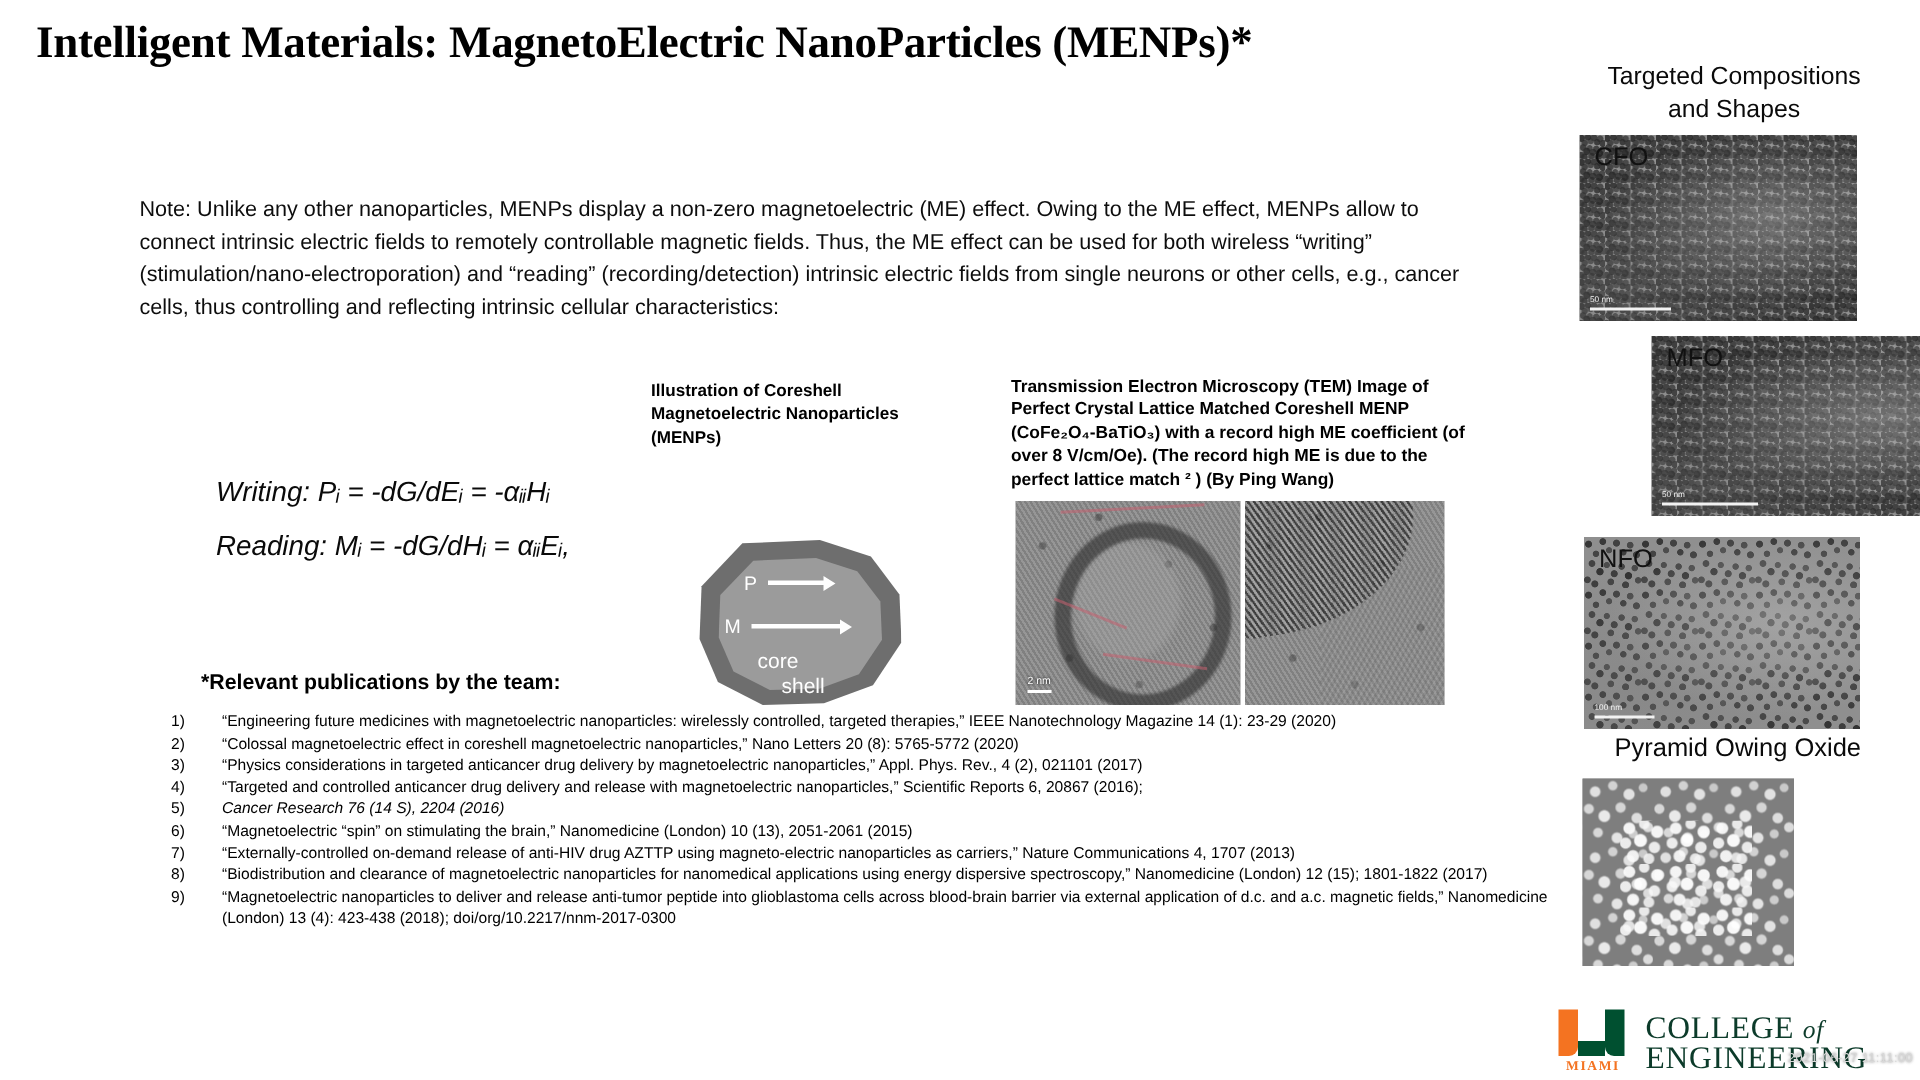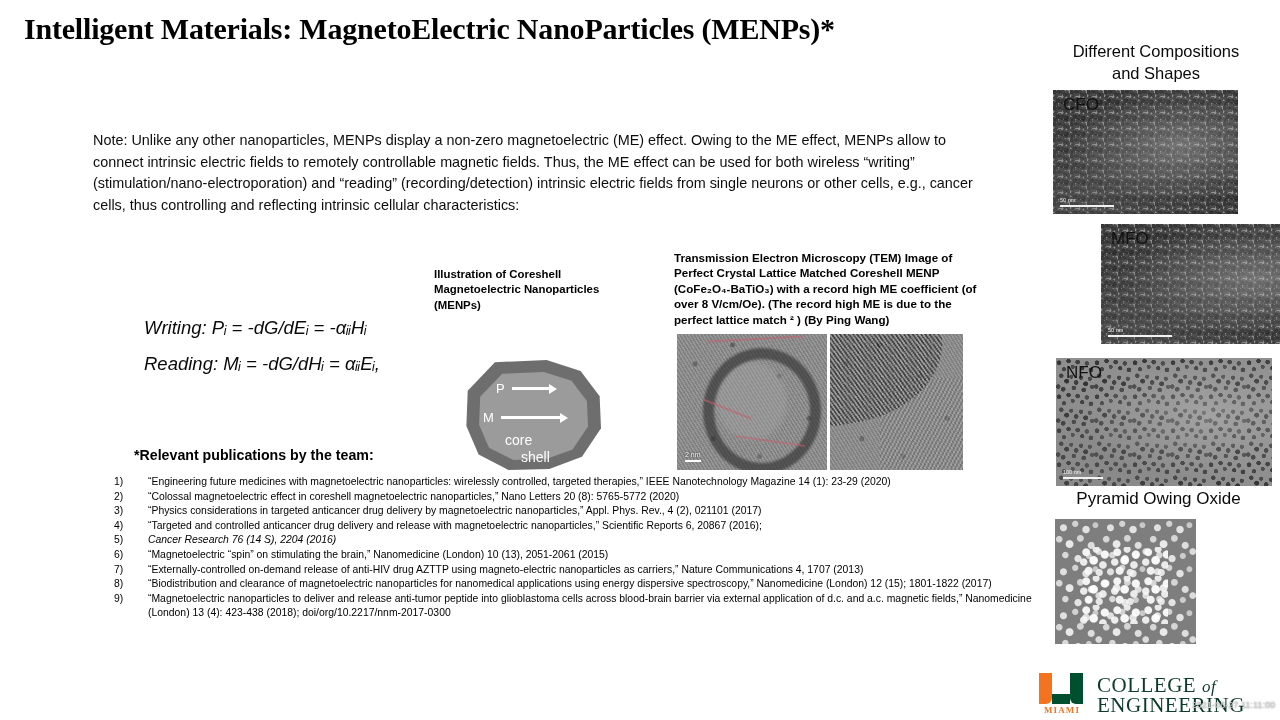--- a/index.html
+++ b/index.html
@@ -57,21 +57,20 @@
   }
 
   
   .illus-caption {
     position: absolute;
     left: 434px;
     top: 254px;
     width: 218px;
     font-size: 11.4px;
     line-height: 15.4px;
-    margin-top: 13px;
   }
   .illus-caption .bold-part { font-weight: bold; }
   .illus-caption .thin-part { font-weight: normal; }
 
   
   .nano-diagram {
     position: absolute;
     left: 465px;
     top: 360px;
     width: 136px;
@@ -316,21 +315,21 @@
   }
   .micro-scalebar .bar {
     display: block;
     margin-top: 1.5px;
     height: 2px;
     background: #f2f2f2;
   }
 
   #panel-cfo { left: 1053px; top: 90px;  width: 185px; height: 124px; }
   #panel-mfo { left: 1101px; top: 224px; width: 222px; height: 120px; }
-  #panel-nfo { left: 1056px; top: 358px; width: 184px; height: 128px; padding-left: 32px; }
+  #panel-nfo { left: 1056px; top: 358px; width: 184px; height: 128px; }
 
   .pyramid-heading {
     position: absolute;
     left: 1046px;
     top: 490px;
     width: 225px;
     text-align: center;
     font-size: 17px;
     line-height: 1.1;
     color: #0a0a0a;
@@ -539,21 +538,21 @@
     <span class="pub-num">8)</span>
     <span class="pub-text">“Biodistribution and clearance of magnetoelectric nanoparticles for nanomedical applications using energy dispersive spectroscopy,” Nanomedicine (London) 12 (15); 1801-1822 (2017)</span>
   </div>
   <div class="pub-row">
     <span class="pub-num">9)</span>
     <span class="pub-text">“Magnetoelectric nanoparticles to deliver and release anti-tumor peptide into glioblastoma cells across blood-brain barrier via external application of d.c. and a.c. magnetic fields,” Nanomedicine (London) 13 (4): 423-438 (2018); doi/org/10.2217/nnm-2017-0300</span>
   </div>
 </div>
 
 <div class="sidebar-heading">
-  <span>Different Compositions</span><br>
+  <span>Targeted Compositions</span><br>
   <span>and Shapes</span>
 </div>
 
 <div class="micro-panel" id="panel-cfo">
   <div class="micro-grain dense"></div>
   <div class="micro-haze"></div>
   <div class="micro-label">CFO</div>
   <div class="micro-scalebar">
     <span>50 nm</span>
     <span class="bar" style="width:54px;"></span>

